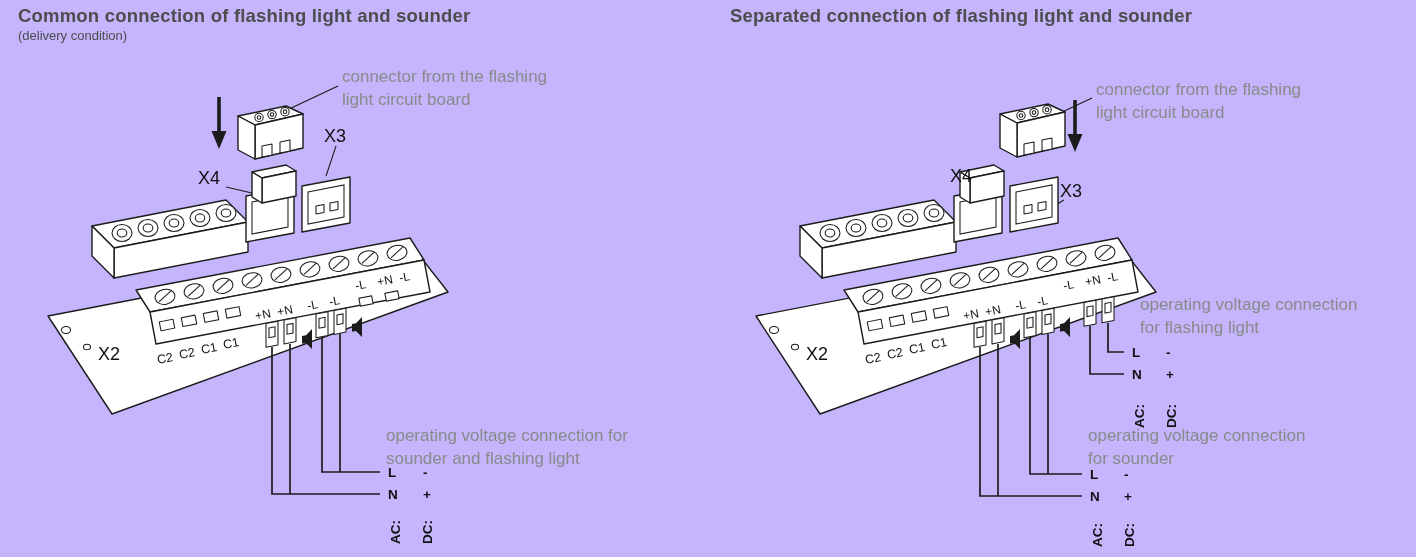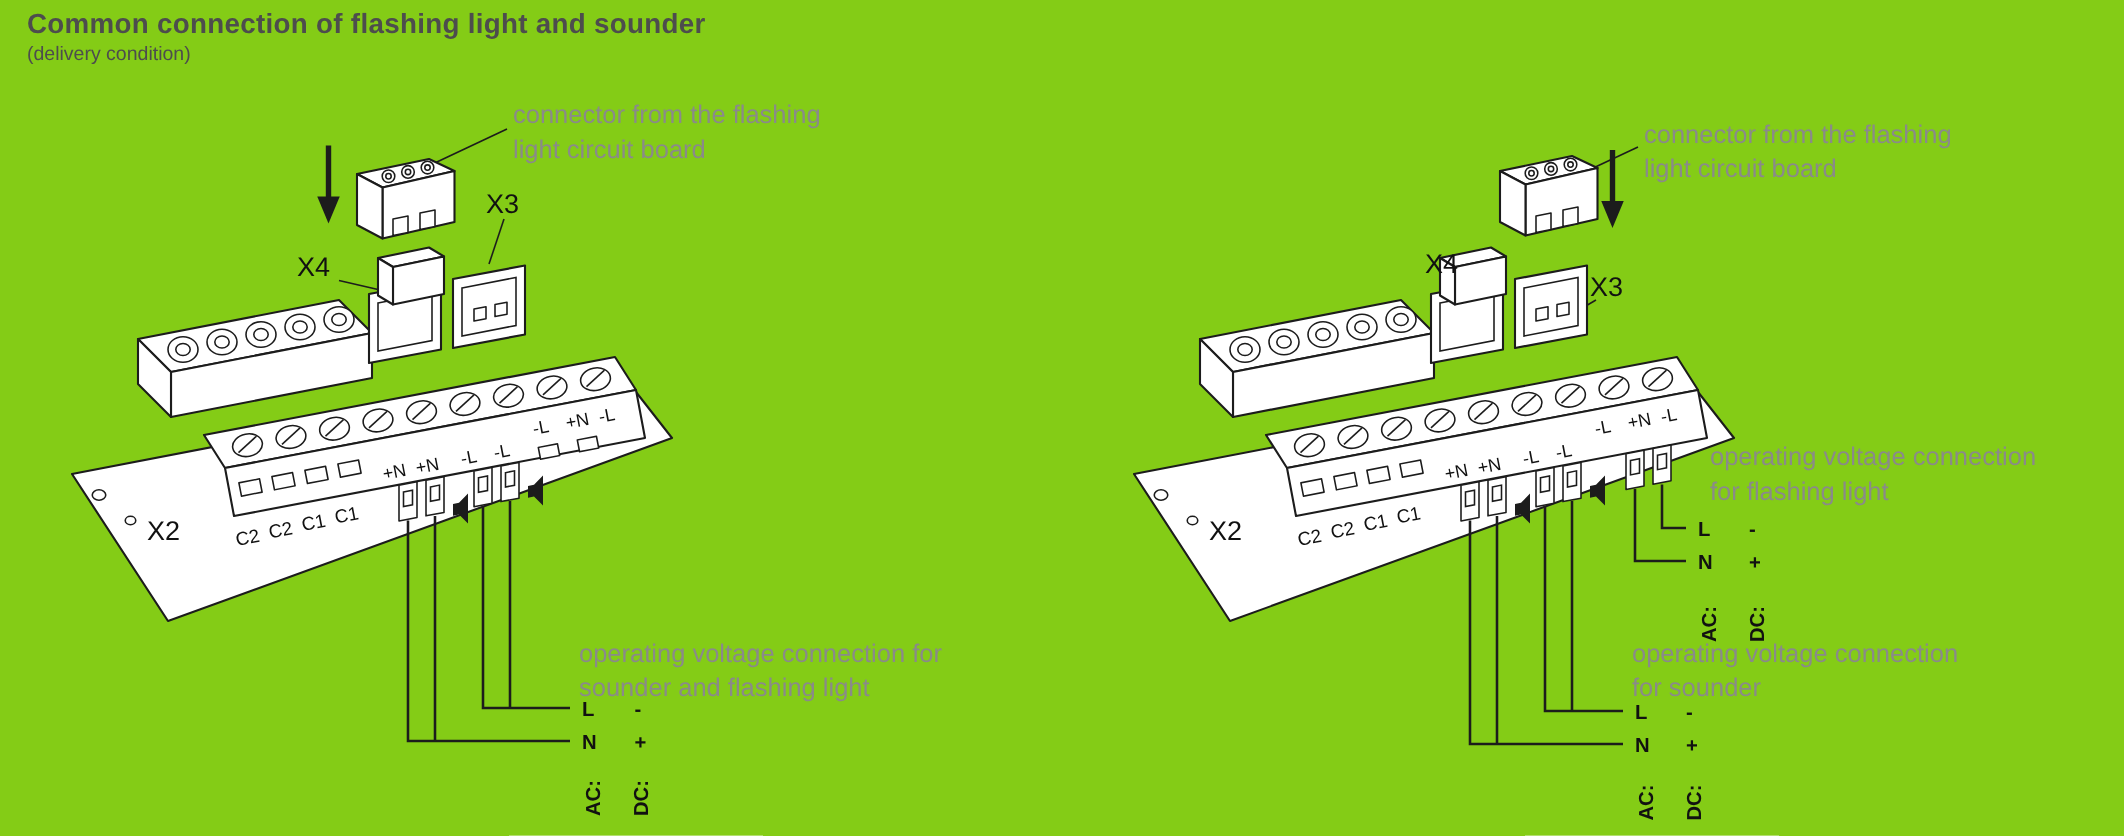--- a/index.html
+++ b/index.html
@@ -1,18 +1,18 @@
 <!DOCTYPE html>
 <html><head>
 <meta charset="utf-8">
 <style>
   * { margin:0; padding:0; box-sizing:border-box; }
   html,body { background:#fff; }
   body { width:1416px; height:557px; font-family:"Liberation Sans", sans-serif; overflow:hidden; }
-  .page { position:relative; width:1416px; height:557px; background:#84cc16;text-align:center; }
+  .page { position:relative; width:1416px; height:557px; background:#c4b5fd;text-align:center; }
   .panel { position:absolute; top:0; width:708px; height:557px; }
   .panel.left { left:0; }
   .panel.right { left:708px; }
   .title { position:absolute; top:5px; left:18px; font-size:18.5px; font-weight:bold; color:#4d4d4d; letter-spacing:.2px; white-space:nowrap; }
   .panel.right .title { left:22px; }
   .subtitle { position:absolute; top:28px; left:18px; font-size:13px; color:#4d4d4d; }
   svg.diagram { position:absolute; left:0; top:0; }
   svg text { font-family:"Liberation Sans", sans-serif; }
   .face { fill:#ffffff; stroke:#1c1c1c; stroke-width:1.4; stroke-linejoin:round; }
   .ln   { fill:none; stroke:#1c1c1c; stroke-width:1.4; }
@@ -173,20 +173,21 @@
       <text class="lnlbl" x="388" y="477">L</text>
       <text class="lnlbl" x="423" y="477">-</text>
       <text class="lnlbl" x="388" y="499">N</text>
       <text class="lnlbl" x="423" y="499">+</text>
       <text class="lnlbl" x="400" y="544" transform="rotate(-90 400 544)">AC:</text>
       <text class="lnlbl" x="432" y="544" transform="rotate(-90 432 544)">DC:</text>
     </svg>
   </section>
 
   <section class="panel right">
+    <h2 class="title">Separated connection of flashing light and sounder</h2>
 
     <svg class="diagram" width="708" height="557" viewBox="0 0 708 557">
 
       <line class="ln thin" x1="384" y1="98" x2="352" y2="113"></line>
       <line class="ln thin" x1="356" y1="200" x2="344" y2="207"></line>
       <line class="ln thin" x1="262" y1="186" x2="266" y2="196"></line>
 
       <g>
         <polygon class="face" points="48,316 412,246 448,292 112,414"></polygon>
         <ellipse class="face thin" cx="66" cy="330" rx="4.5" ry="3.5"></ellipse>

